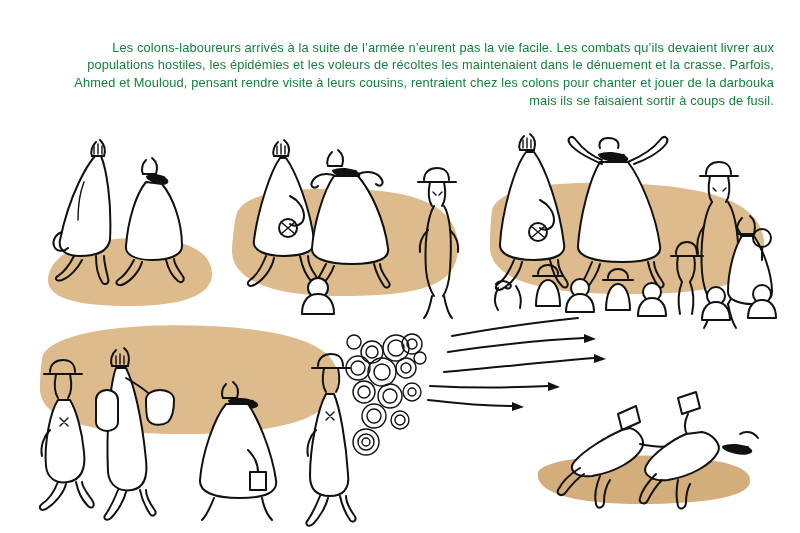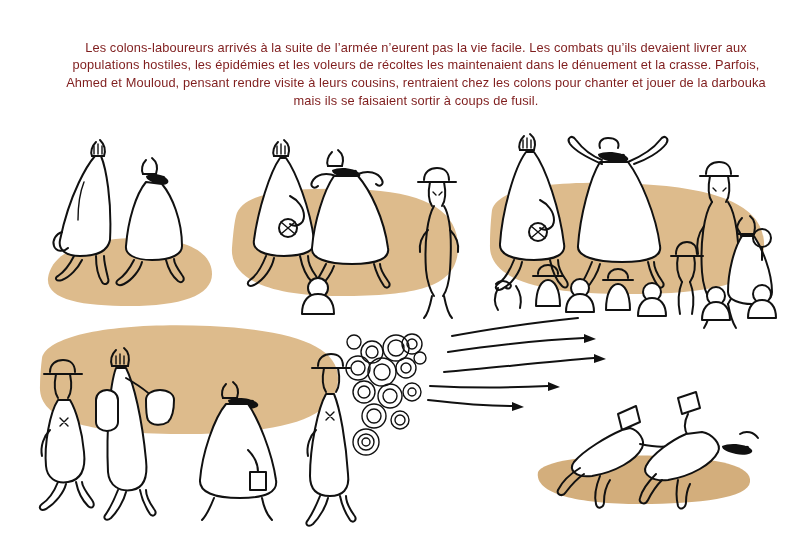--- a/index.html
+++ b/index.html
@@ -17,22 +17,22 @@
     background: #ffffff;
     overflow: hidden;
   }
   #caption {
     position: absolute;
     left: 58px;
     top: 26px;
     width: 716px;
     font-size: 12.8px;
     line-height: 17.6px;
-    color: #7f1d1d;
-    text-align: center;
+    color: #15803d;
+    text-align: right;
     letter-spacing: 0.01em;
   }
   #artboard {
     position: absolute;
     left: 0;
     top: 100px;
     width: 800px;
     height: 433px;
   }
   svg.art {

